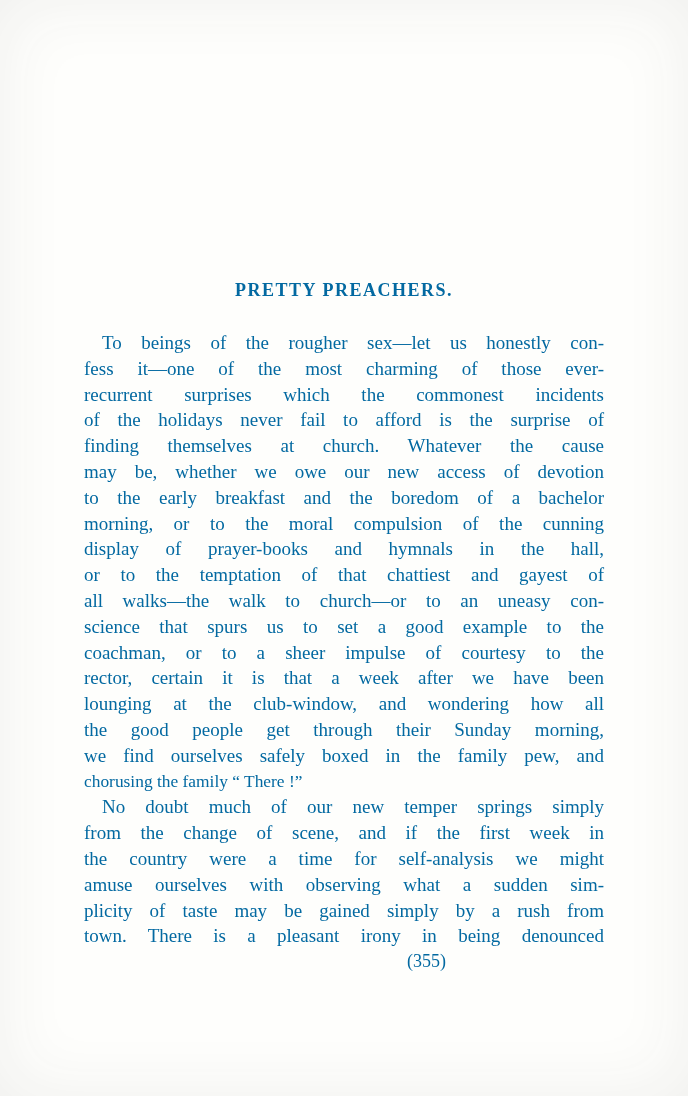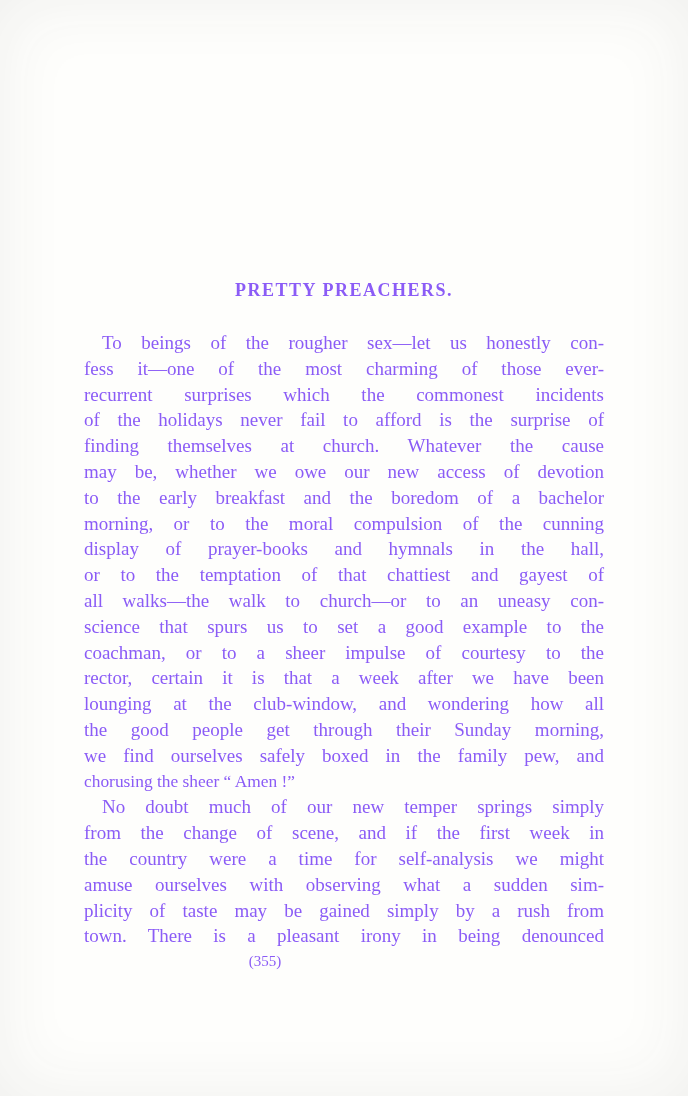--- a/index.html
+++ b/index.html
@@ -10,21 +10,21 @@
   .page {
     position: relative;
     width: 688px;
     height: 1096px;
     margin: 0 auto;
     background: #fefefc;
     box-shadow: inset 0 0 70px rgba(60,60,55,0.07);
     box-sizing: border-box;
     padding-top: 278px;
     font-family: "Liberation Serif", "DejaVu Serif", serif;
-    color: #8b5cf6;
+    color: #0369a1;
     overflow: hidden;
   }
   .text-col {
     width: 520px;
     margin-left: 84px;
   }
   .title {
     text-align: center;
     font-weight: bold;
     font-size: 18px;
@@ -40,23 +40,23 @@
     white-space: pre-line;
     text-indent: 18px;
     word-spacing: 1px;
   }
   .para-last {
     font-size: 17.4px;
     line-height: 25.8px;
     white-space: pre-line;
   }
   .page-number {
-    font-size: 15px;
+    font-size: 18px;
     line-height: 25.8px;
-    text-align: center;
+    text-align: right;
     padding-right: 158px;
   }
 </style>
 </head>
 <body>
 
 <div class="page">
   <div class="text-col">
 
     <h1 class="title">PRETTY PREACHERS.</h1>
@@ -72,21 +72,21 @@
 morning, or to the moral compulsion of the cunning
 display of prayer-books and hymnals in the hall,
 or to the temptation of that chattiest and gayest of
 all walks—the walk to church—or to an uneasy con-
 science that spurs us to set a good example to the
 coachman, or to a sheer impulse of courtesy to the
 rector, certain it is that a week after we have been
 lounging at the club-window, and wondering how all
 the good people get through their Sunday morning,
 we find ourselves safely boxed in the family pew, and</div>
-      <div class="para-last">chorusing the sheer “ Amen !”</div>
+      <div class="para-last">chorusing the family “ There !”</div>
     </div>
 
     <div>
       <div class="para-body">No doubt much of our new temper springs simply
 from the change of scene, and if the first week in
 the country were a time for self-analysis we might
 amuse ourselves with observing what a sudden sim-
 plicity of taste may be gained simply by a rush from
 town.  There is a pleasant irony in being denounced</div>
       <div class="para-last"></div>

